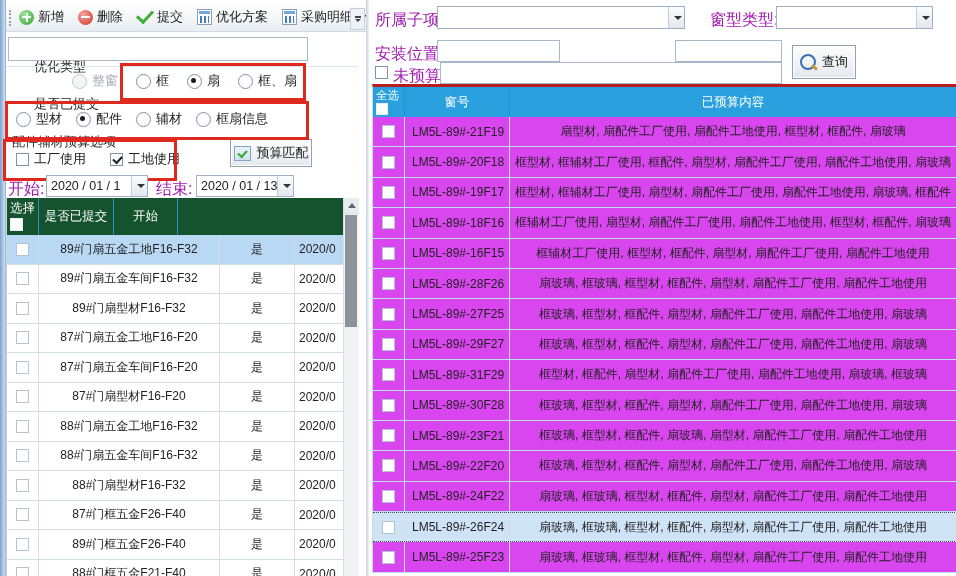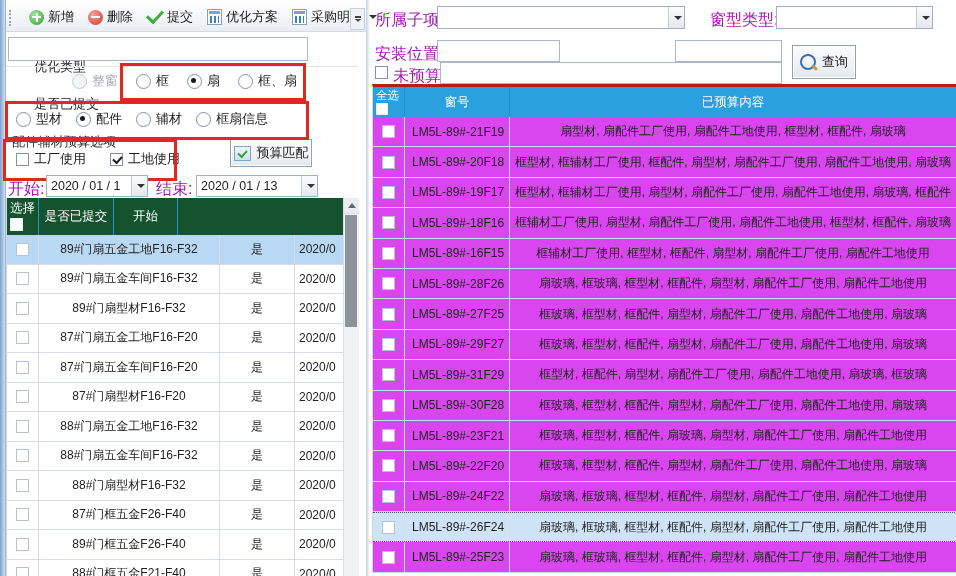--- a/index.html
+++ b/index.html
@@ -4,21 +4,21 @@
 <style>
   html,body{margin:0;padding:0;background:#fff;}
   .screen{position:relative;width:956px;height:576px;background:#fff;overflow:hidden;
           font-family:"Liberation Sans","DejaVu Sans",sans-serif;font-size:12px;color:#222;}
   
   .left-strip{position:absolute;left:0;top:0;width:5px;height:576px;
               background:linear-gradient(to right,#7ba3d0,#cfe0ef);border-right:1px solid #9db8d4;}
   
   .toolbar{position:absolute;left:6px;top:3px;width:361px;height:29px;box-sizing:border-box;
            background:linear-gradient(#ffffff,#e9edf2);border-bottom:1px solid #d4dae2;
-           display:flex;align-items:center;padding-left:20px;}
+           display:flex;align-items:center;padding-left:10px;}
   .tb-grip{position:absolute;left:3px;top:7px;height:16px;border-left:2px dotted #97a5b6;}
   .tb-buttons{display:flex;align-items:center;gap:8px;}
   .tb-btn{display:flex;align-items:center;gap:4px;padding:2px 3px;cursor:default;}
   .tb-btn .lbl{font-size:13px;color:#1a1a1a;white-space:nowrap;}
   .ico{display:inline-block;position:relative;}
   .ico.add-icon,.ico.delete-icon{width:15px;height:15px;border-radius:50%;}
   .ico.add-icon{background:radial-gradient(circle at 35% 30%,#9fe39a,#37a431);}
   .ico.delete-icon{background:radial-gradient(circle at 35% 30%,#f4a19b,#d2362c);}
   .ico.add-icon::before{content:"";position:absolute;left:3px;top:6.5px;width:9px;height:2px;background:#fff;}
   .ico.add-icon::after{content:"";position:absolute;left:6.5px;top:3px;width:2px;height:9px;background:#fff;}
@@ -215,21 +215,21 @@
   <div class="redbox" style="left:3px;top:139px;width:168px;height:36px;"></div>
 
   <div class="field-label" style="left:8px;top:179px;">开始:</div>
   <div class="picker" style="left:46px;top:175px;width:102px;height:22px;">
     <span class="val">2020 / 01 / 1</span>
     <span class="dd-btn">
         <i class="caret"></i>
       </span>
   </div>
   <div class="field-label" style="left:156px;top:179px;">结束:</div>
-  <div class="picker" style="left:196px;top:175px;width:122px;height:22px;">
+  <div class="picker" style="left:196px;top:175px;width:98px;height:22px;">
     <span class="val">2020 / 01 / 13</span>
     <span class="dd-btn">
         <i class="caret"></i>
       </span>
   </div>
 
   <div class="ltable">
     <div class="lhead">
       <div class="lh c1 sel-col">
         <span>选择</span>

